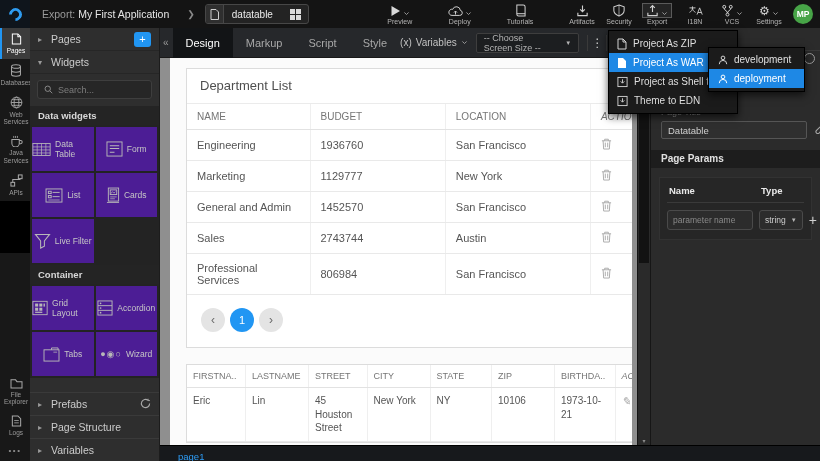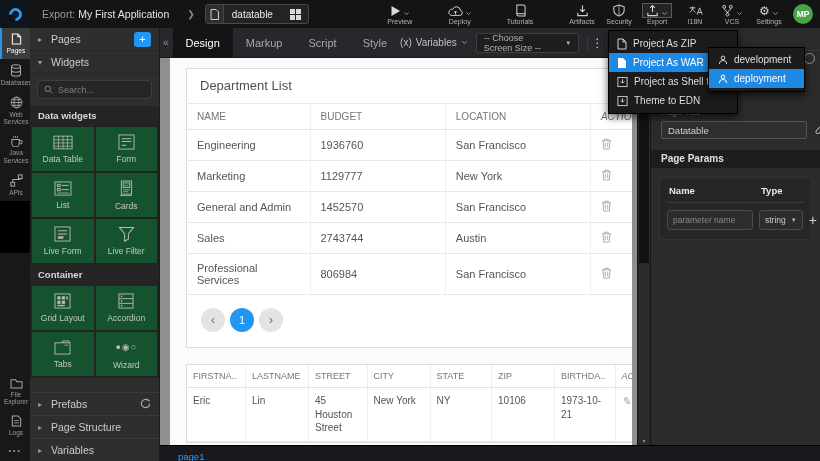--- a/index.html
+++ b/index.html
@@ -48,21 +48,21 @@
   .lp-refresh { margin-left:auto; }
   .lp-refresh svg { stroke:#a8a8a8; }
   .lp-search { padding:6px 7px 7px; flex:none; }
   .lp-search-box { display:flex; align-items:center; gap:5px; background:#262626; border:1px solid #3e3e3e; border-radius:3px; height:19px; padding:0 6px; }
   .lp-search-box svg { stroke:#8a8a8a; flex:none; }
   .lp-search-box input { background:transparent; border:none; outline:none; color:#bbb; font-size:9px; width:100%; font-family:inherit; }
   .lp-search-box input::placeholder { color:#7d7d7d; }
   .widgets-scroll { flex:1; overflow:hidden; display:flex; flex-direction:column; }
   .lp-section-title { flex:none; height:19px; line-height:19px; padding:0 8px; background:#242424; color:#d8d8d8; font-size:9.5px; font-weight:bold; }
   .tiles { flex:none; display:grid; grid-template-columns:1fr 1fr; gap:2px; background:#232323; padding:2px; }
-  .tile { background:#14532d; display:flex; flex-direction:column; align-items:center; justify-content:center; gap:4px; height:44px; color:#c6c6c6; font-size:8.5px; }
+  .tile { background:#4c1d95; display:flex; flex-direction:row; align-items:center; justify-content:center; gap:4px; height:44px; color:#c6c6c6; font-size:8.5px; }
   .tile svg { stroke:#b8b8b8; }
   .wizard-dots { color:#b8b8b8; font-size:9px; letter-spacing:1px; height:18px; line-height:18px; }
   .lp-bottom { margin-top:auto; flex:none; }
   .lp-bottom .lp-row { border-top:1px solid #3a3a3a; border-bottom:none; }
 
   
   .canvas { position:absolute; left:160px; top:28px; width:490px; bottom:16px; display:flex; flex-direction:column; background:#8f8f8f; z-index:4; }
   .canvas-toolbar { flex:none; height:30px; background:#26282b; display:flex; align-items:center; border-bottom:1px solid #191919; }
   .collapse-glyph { color:#9a9a9a; font-size:10px; padding:0 4px 0 3px; }
   .ctab { height:30px; line-height:30px; padding:0 13px; color:#a8a8a8; font-size:11px; }
@@ -371,28 +371,20 @@
         </div>
         <div class="tile">
           <svg width="14" height="17" viewBox="0 0 15 18" fill="none" stroke-width="1">
               <rect x="2.5" y="1" width="11" height="14"></rect>
               <rect x="4.5" y="3" width="7" height="5"></rect>
               <path d="M5 7 l2-2 1.5 1.5 L10 5" stroke-width=".8"></path>
               <path d="M4.5 10.5h7 M4.5 12.5h5" stroke-width=".8"></path>
               <path d="M1 16.5 h13" stroke-width=".9"></path>
             </svg>
           <span>Cards</span>
-        </div>
-        <div class="tile">
-          <svg width="17" height="16" viewBox="0 0 18 17" fill="none" stroke-width="1">
-              <rect x="1" y="1" width="16" height="15"></rect>
-              <path d="M4 5h10 M4 8.5h10" stroke-width="1.2"></path>
-              <rect x="4" y="11" width="6" height="2.5" fill="#b8b8b8" stroke="none"></rect>
-            </svg>
-          <span>Live Form</span>
         </div>
         <div class="tile">
           <svg width="17" height="16" viewBox="0 0 18 17" fill="none" stroke-width="1.1">
               <path d="M1.5 1.5 h15 L11 8.5 V14 l-4 2 V8.5 Z"></path>
             </svg>
           <span>Live Filter</span>
         </div>
       </div>
 
       <div class="lp-section-title">Container</div>

